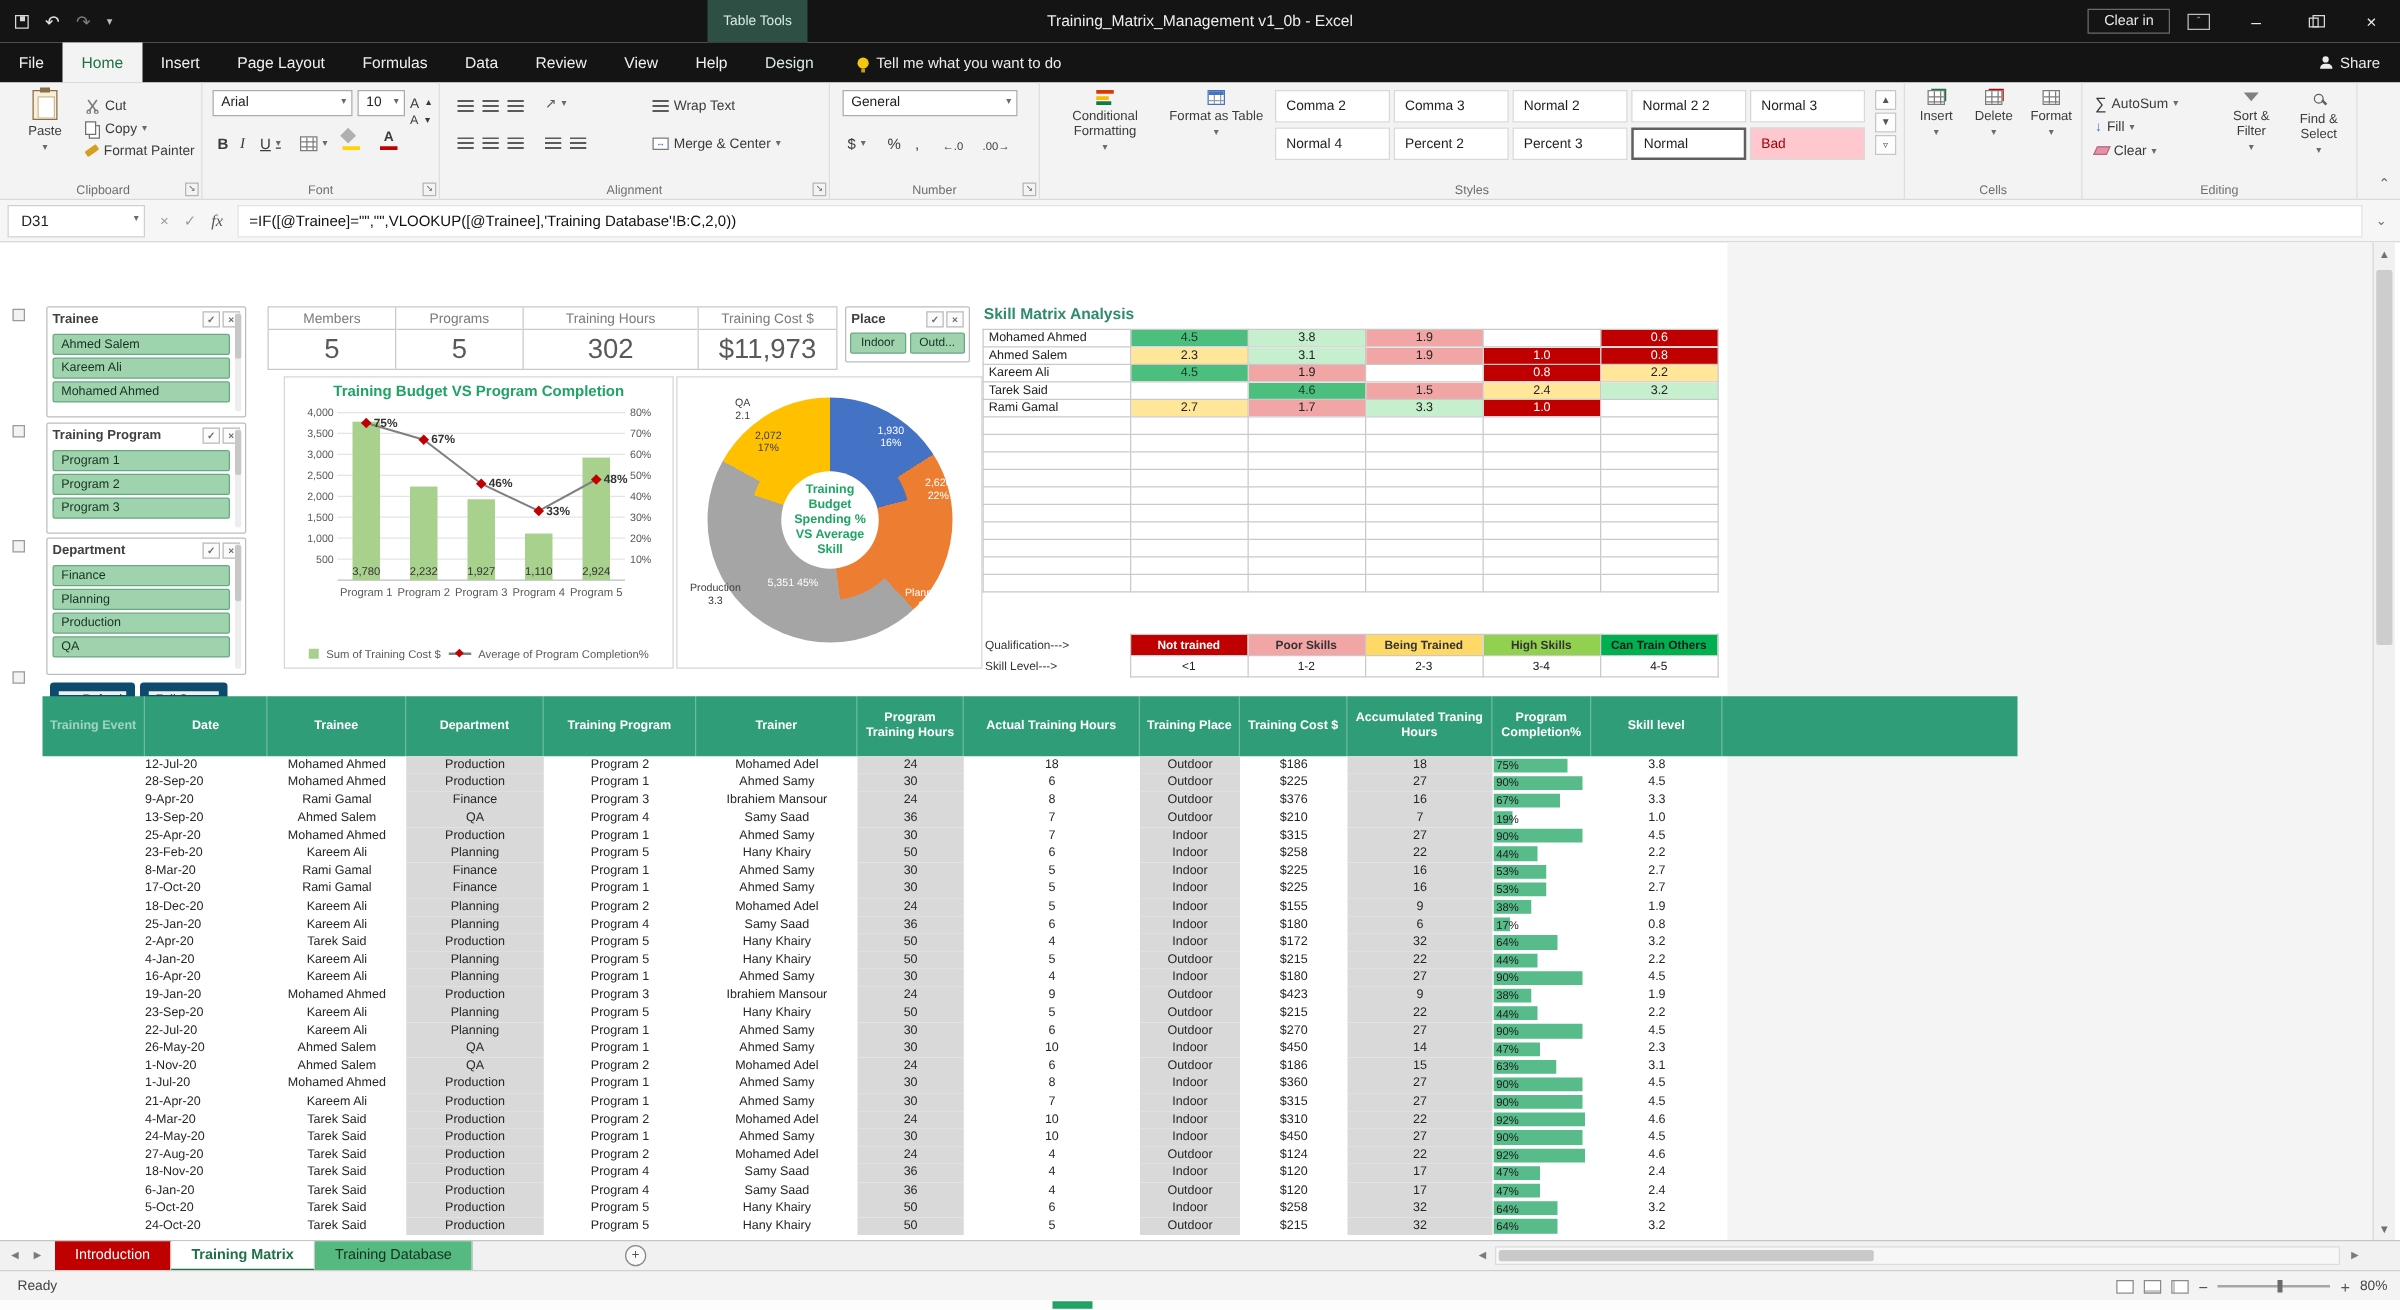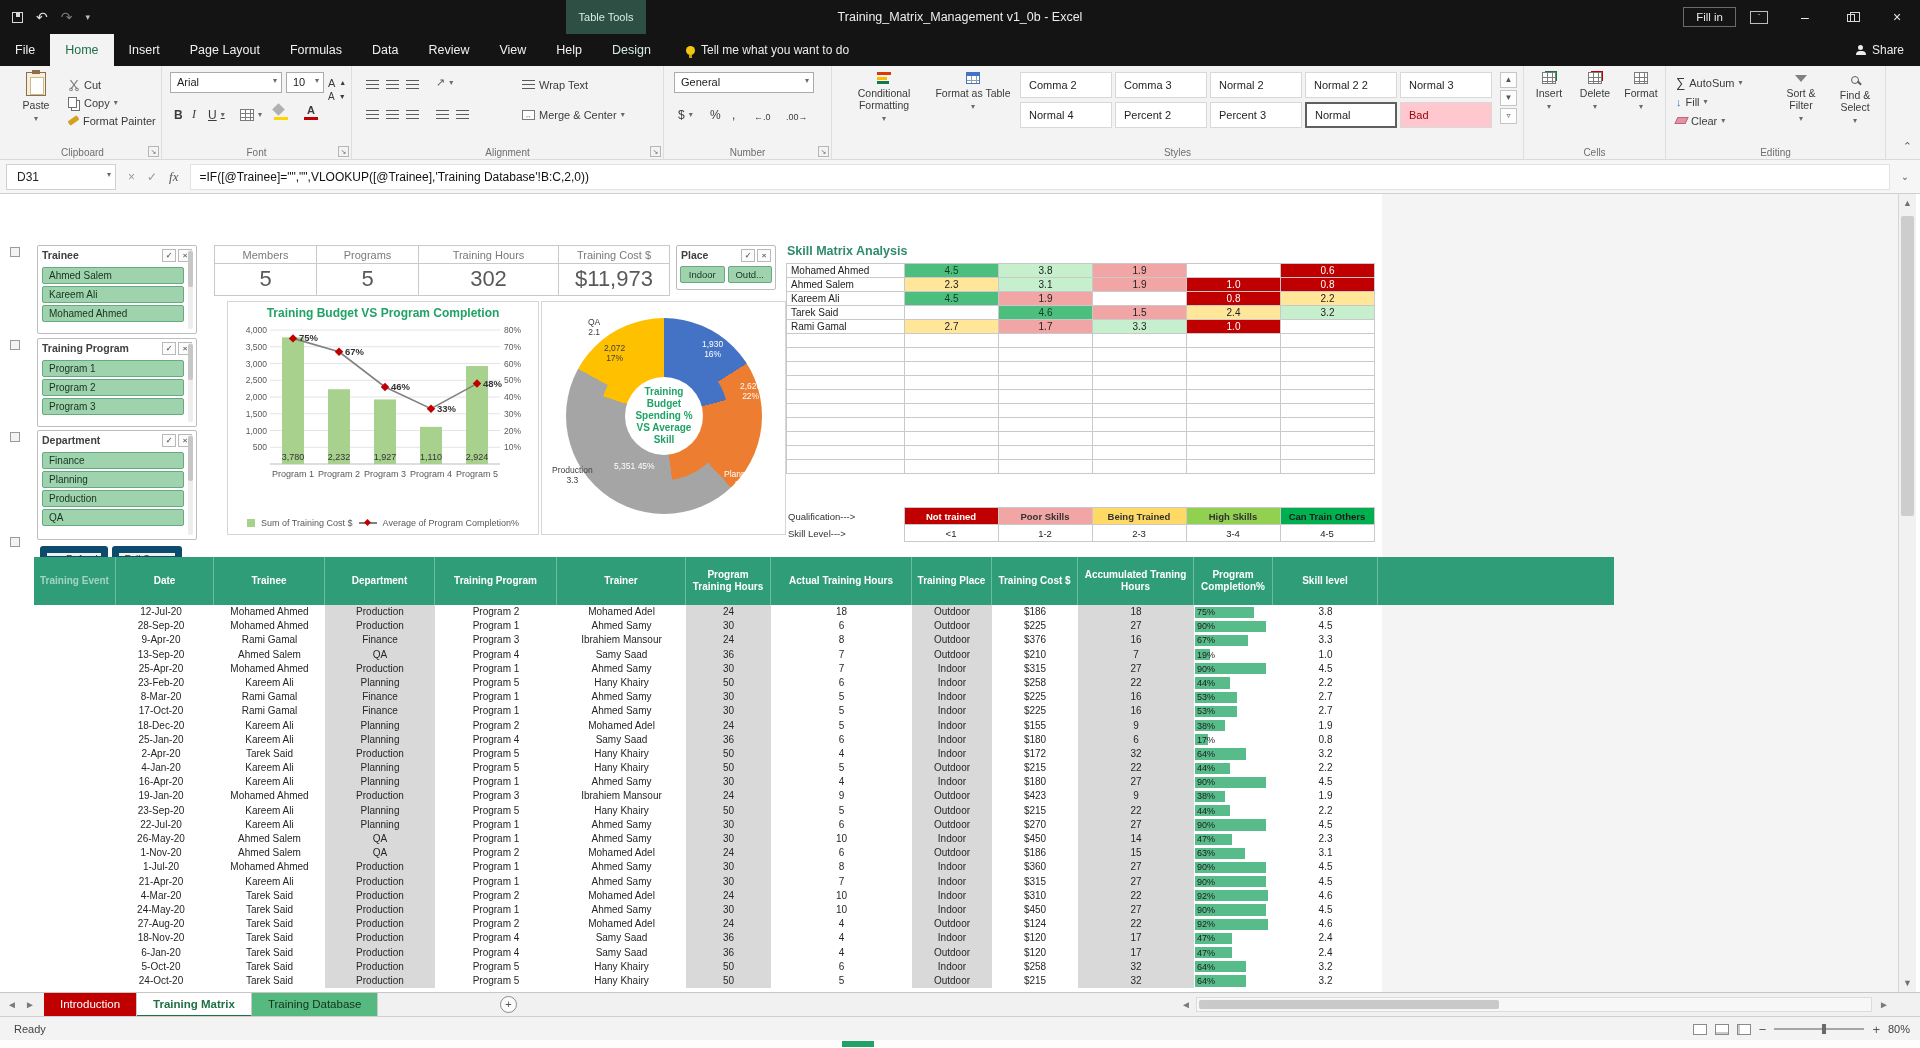--- a/index.html
+++ b/index.html
@@ -148,21 +148,21 @@
 .smt td.range{background:#fff;font-weight:400}
 
 
 .mthead{position:absolute;left:34px;top:363px;width:1580px;height:48px;background:#2F9E78;display:flex}
 .mth{display:flex;align-items:center;justify-content:center;text-align:center;color:#fff;font-size:10px;font-weight:700;line-height:1.2;border-right:1px solid rgba(255,255,255,.3);padding:0 3px}
 .mth.faded{color:rgba(255,255,255,.55)}
 .mtbody{position:absolute;left:34px;top:411px;width:1344px}
 .mtr{display:flex;height:14.2px}
 .mtc{font-size:10px;color:#262626;text-align:center;line-height:14.2px;overflow:hidden;white-space:nowrap}
 .mtc.shade{background:#D9D9D9}
-.mtc.right{text-align:center;padding-right:8px}
+.mtc.right{text-align:left;padding-right:8px}
 .mtc.barcell{position:relative;text-align:left}
 .cbarfill{position:absolute;left:1px;top:1.5px;bottom:1.5px;background:#57BB8A}
 .cbartxt{position:relative;font-size:9px;padding-left:3px;color:#1c1c1c}
 
 
 .vscroll{position:absolute;left:1898px;top:0;width:18px;height:798px;background:#f1f1f1;border-left:1px solid #d6d6d6;text-align:center}
 .vthumb{position:absolute;left:2px;width:13px;top:22px;height:300px;background:#cdcdcd;border-radius:2px}
 .sarrow{color:#707070;font-size:9px;line-height:18px}
 
 
@@ -201,21 +201,21 @@
   <div class="titlebar">
     <div class="qat">
       <span class="ic-floppy"></span>
       <span class="undo">↶</span>
       <span class="redo">↷</span>
       <span class="qdd">▾</span>
     </div>
     <div class="tt">Table Tools</div>
     <div class="tb-title">Training_Matrix_Management v1_0b  -  Excel</div>
     <div class="tb-right">
-      <span class="signin">Fill in</span>
+      <span class="signin">Clear in</span>
       <span class="rdo">ˆ</span>
       <span class="wbtn">–</span>
       <span class="wbtn"><span class="ic-rest"></span></span>
       <span class="wbtn">×</span>
     </div>
   </div>
 
   <div class="tabstrip">
     <div id="tabs">
         <div class="tab">File</div>

